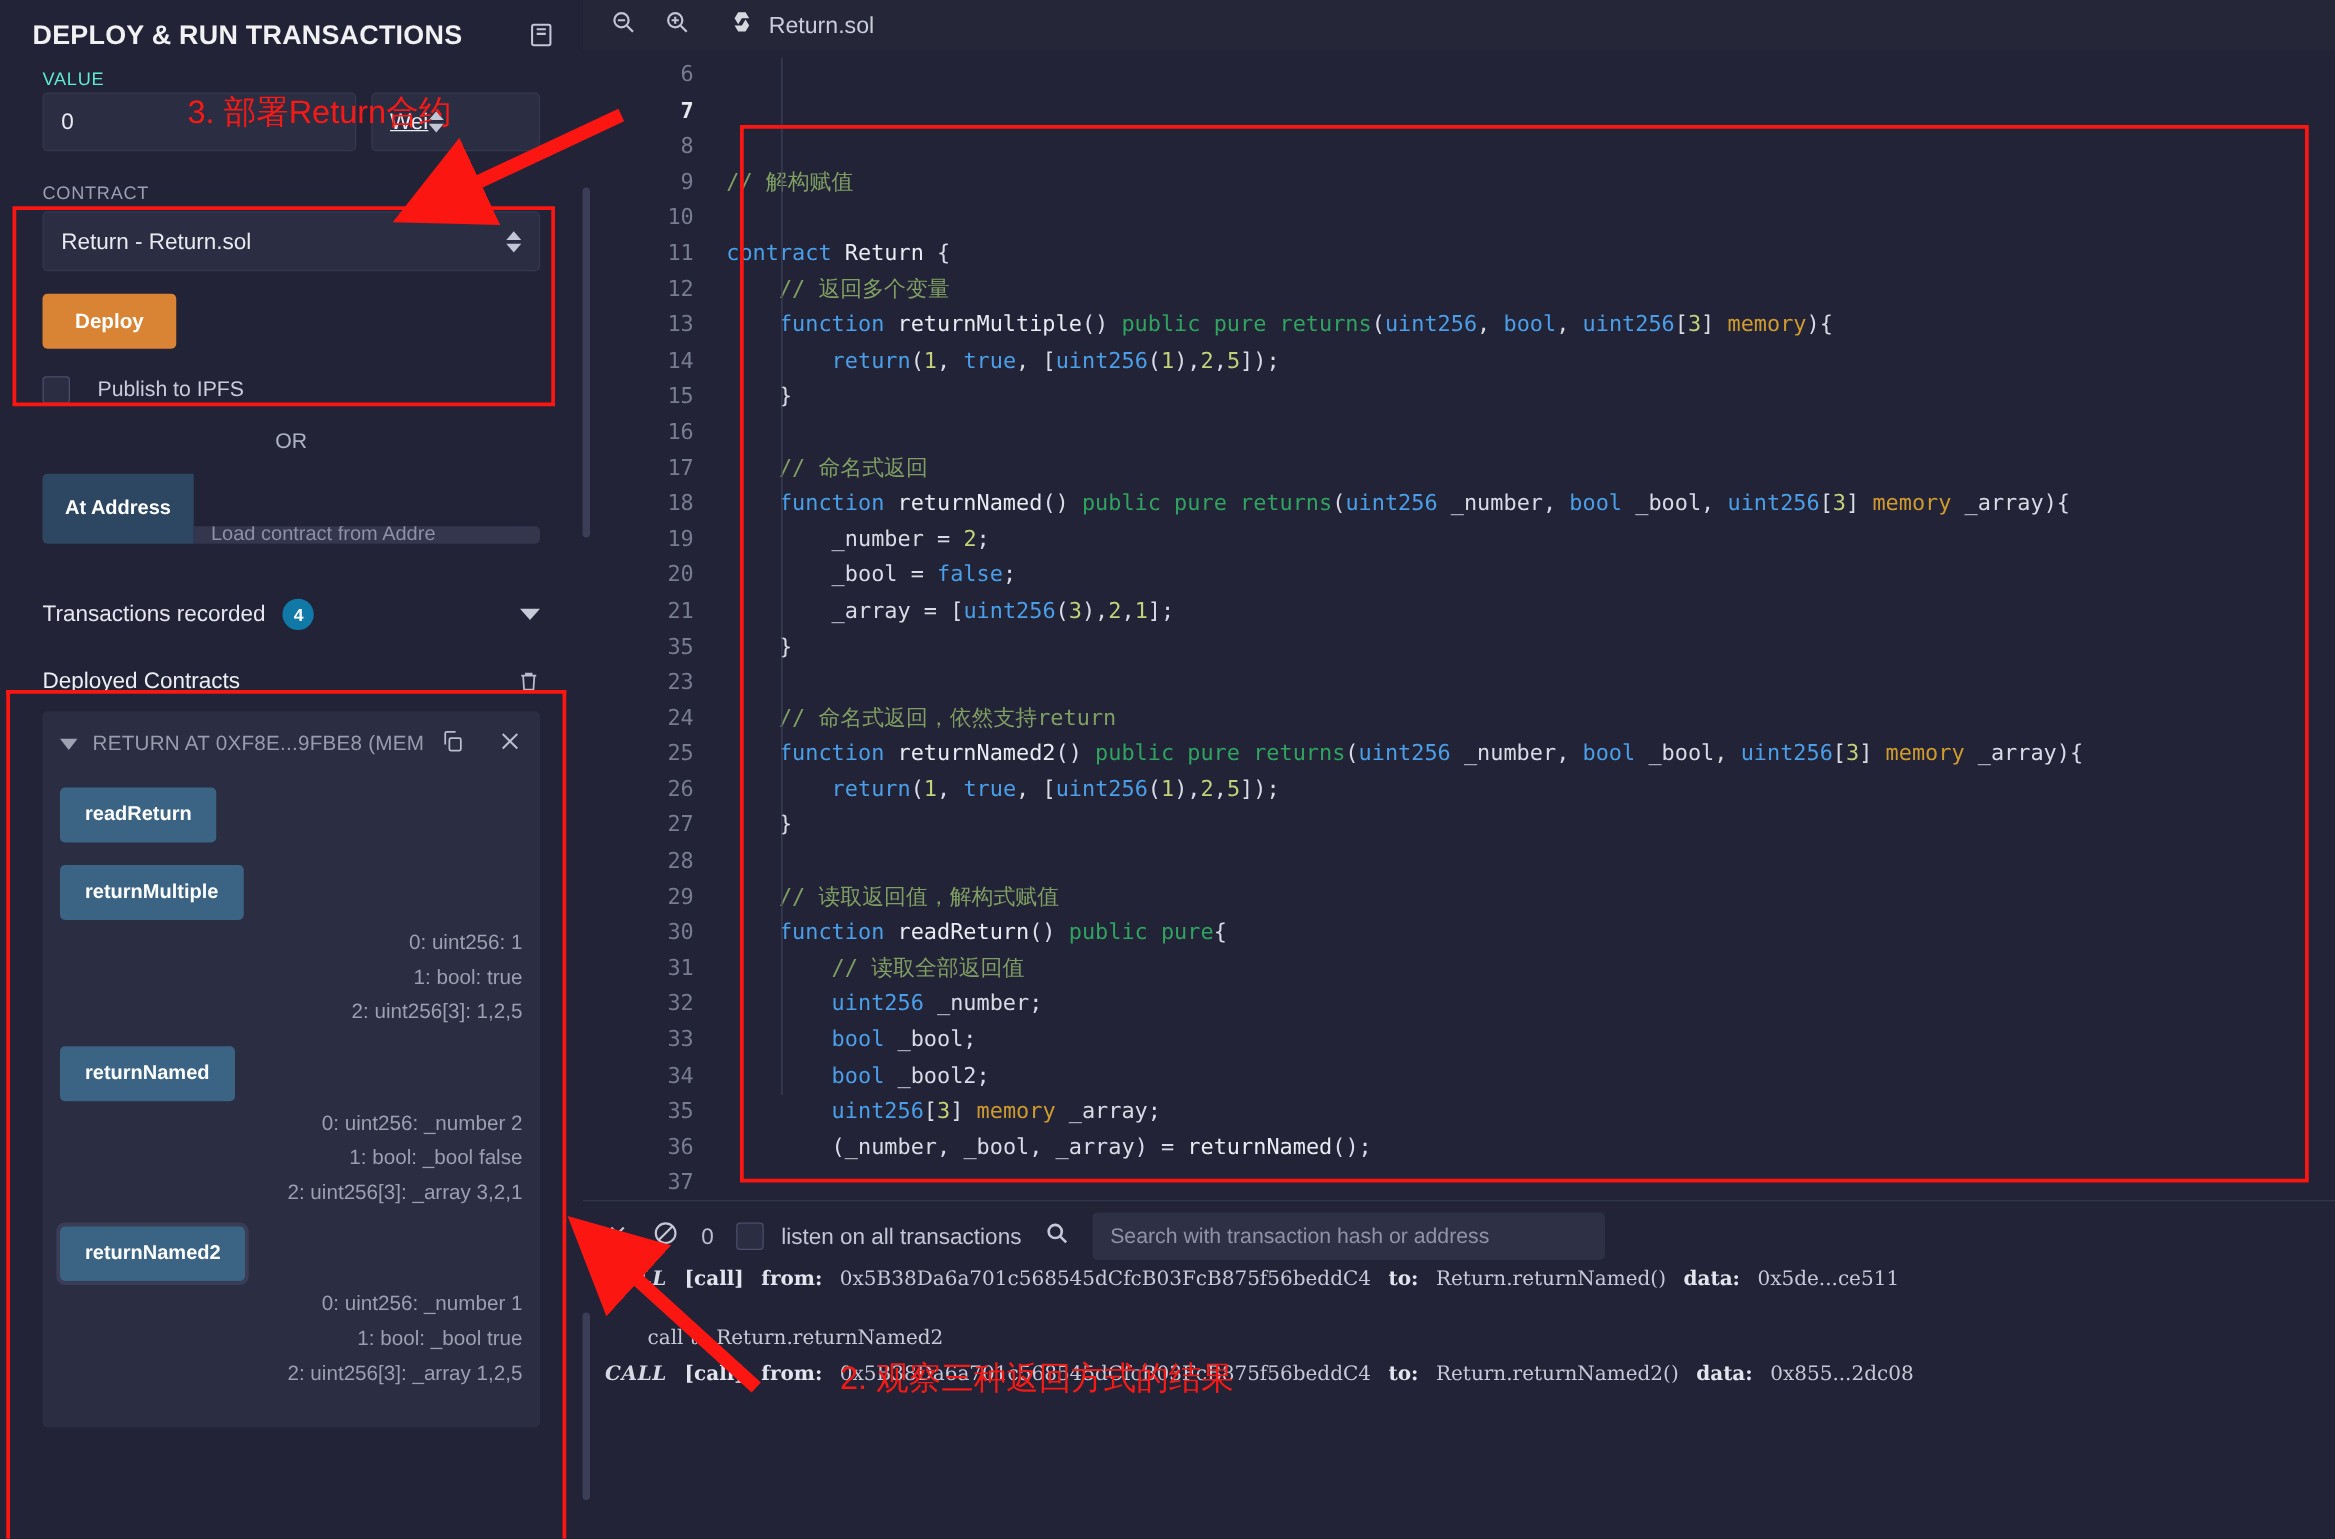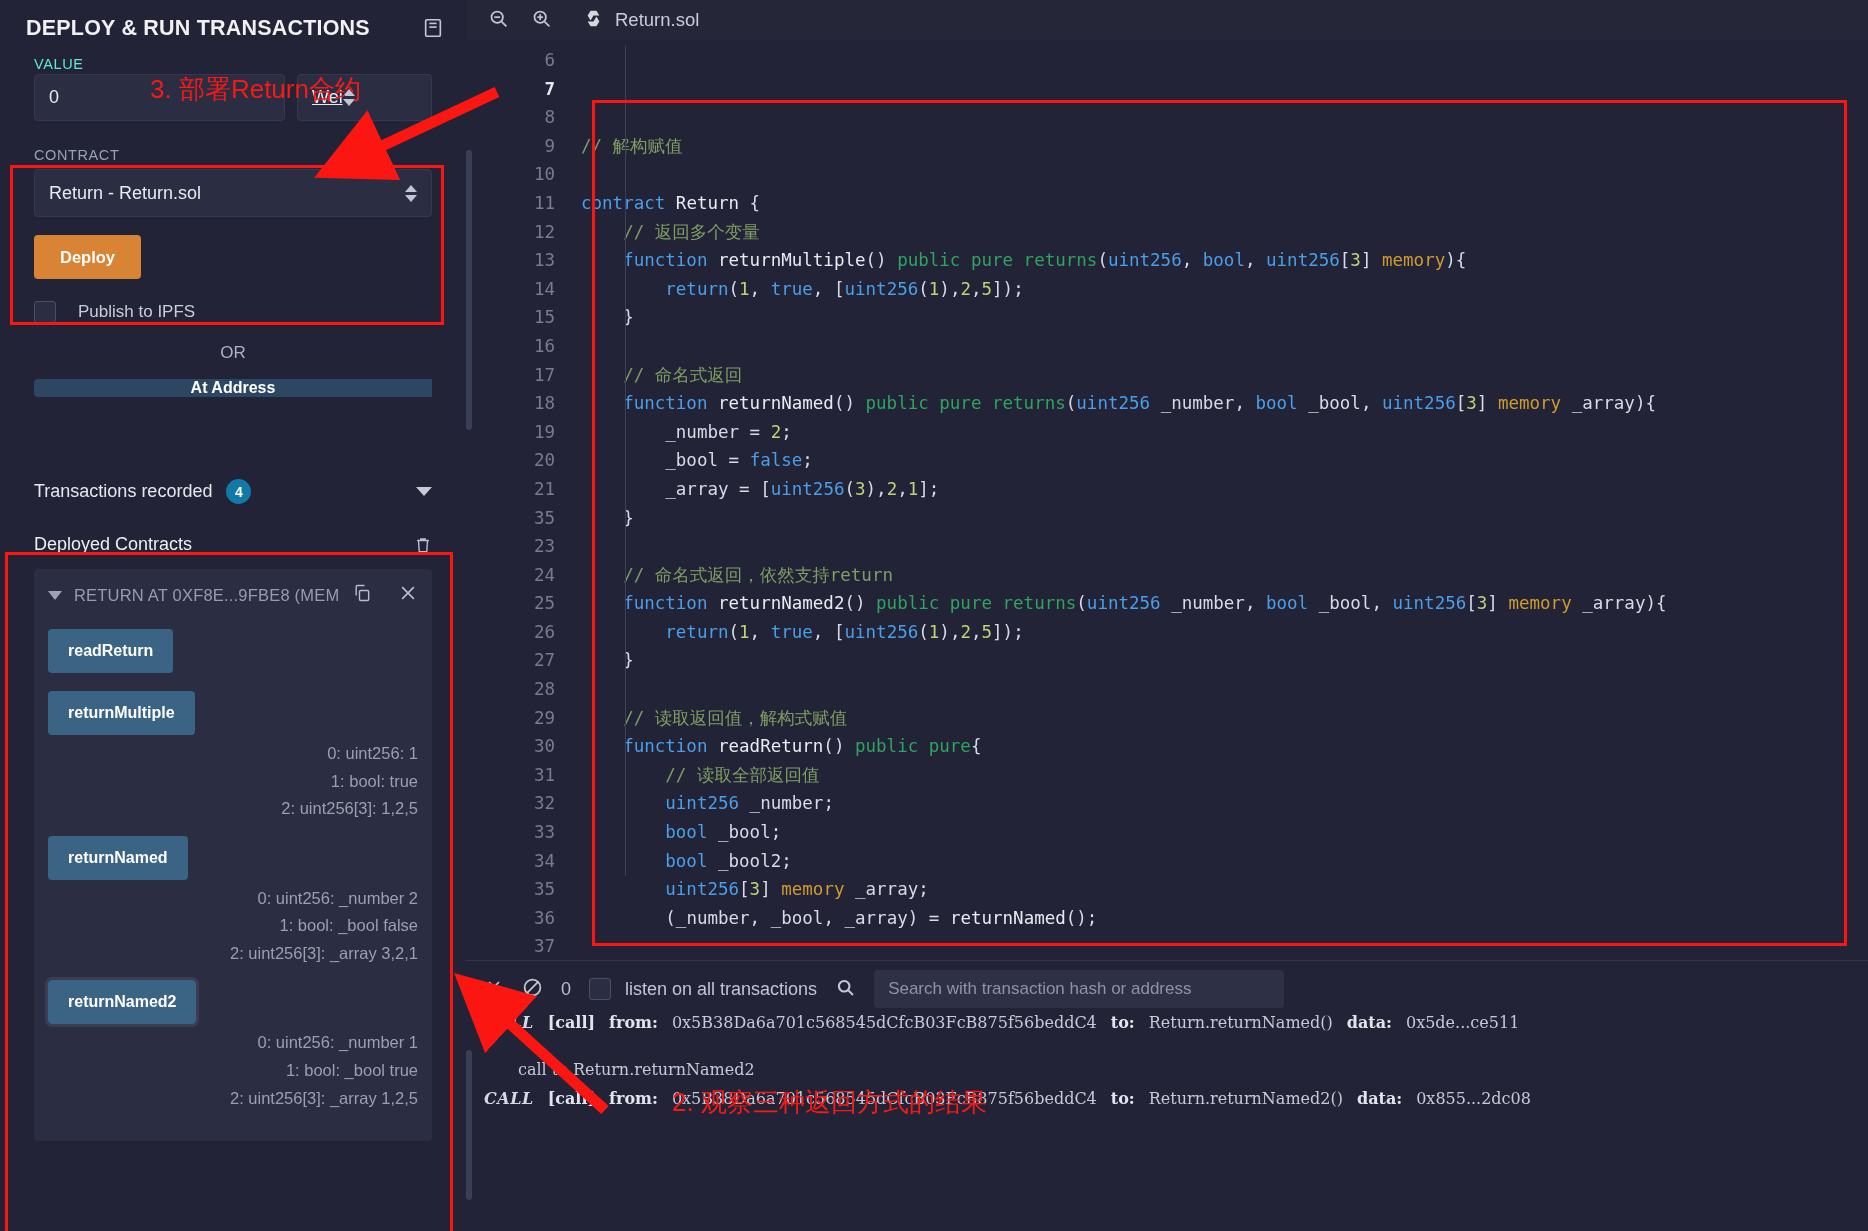--- a/index.html
+++ b/index.html
@@ -39,21 +39,21 @@
     background:#d98334; color:#fff; font-size:16.5px; font-weight:700;
     padding:0 26px; height:44px; border-radius:4px; margin-top:18px;
   }
 
   .check-row { display:flex; align-items:center; gap:22px; margin-top:22px; }
   .checkbox { width:22px; height:22px; border:1px solid #4b4f68; border-radius:3px; background:#2b2d42; }
   .check-row span { font-size:17px; color:#c9ccda; }
 
   .or { text-align:center; font-size:17px; color:#aeb2c3; margin-top:20px; }
 
-  #at-address-row { display:flex; margin-top:16px; height:56px;flex-direction:column; }
+  #at-address-row { display:flex; margin-top:16px; height:56px; }
   #at-address-button { background:#2d4661; color:#fff; font-size:16px; font-weight:700; padding:0 18px; border-radius:4px 0 0 4px; }
   #at-address-input { flex:1; background:#33364d; border:none; border-radius:0 4px 4px 0; color:#8d91a5; font-size:16px; padding:0 14px; display:flex; align-items:center; white-space:nowrap; overflow:hidden;margin-top:42px; }
 
   #tx-recorded-row { display:flex; align-items:center; gap:14px; margin-top:44px; }
   #tx-recorded-row .t { font-size:18px; color:#e6e7ee; }
   .badge { background:#1179a8; color:#fff; font-size:14px; font-weight:700; border-radius:14px; min-width:25px; height:25px; display:flex; align-items:center; justify-content:center; padding:0 8px; }
   .chev-dn { margin-left:auto; width:0;height:0; border-left:8px solid transparent;border-right:8px solid transparent;border-top:9px solid #c7cad7; }
 
   #deployed-header { display:flex; align-items:center; margin-top:30px; }
   #deployed-header .t { font-size:18px; color:#eceef4; }

